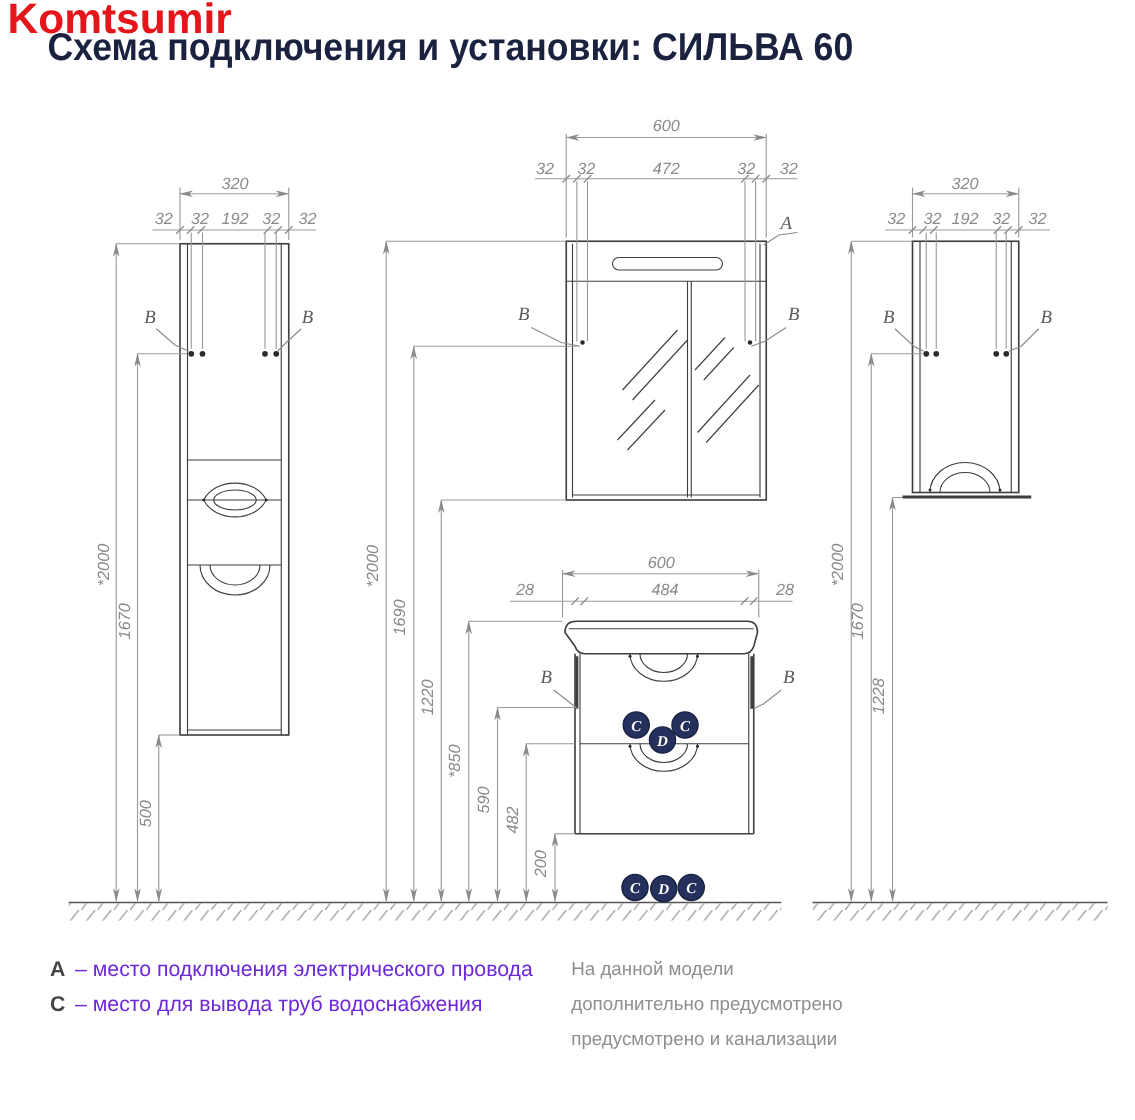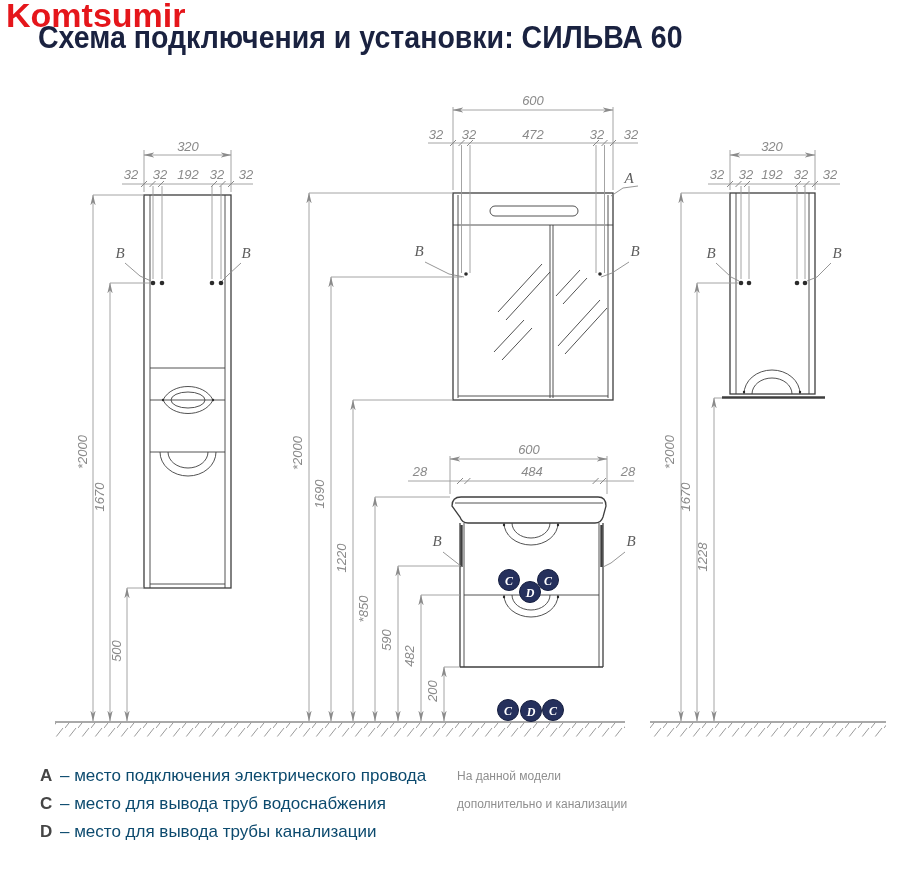--- a/index.html
+++ b/index.html
@@ -20,23 +20,23 @@
   .tick{stroke:#8a8a8a;stroke-width:1;}
   .ldr{stroke:#8a8a8a;stroke-width:0.9;fill:none;}
   text.dim{font:italic 13px "Liberation Sans",sans-serif;fill:#8a8a8a;}
   text.co{font:italic 15px "Liberation Serif",serif;fill:#5c5c5c;}
   text.port{font:italic bold 12px "Liberation Serif",serif;fill:#ffffff;}
   .dot{fill:#2b2b2b;}
   .pc{fill:#25305c;stroke:#161f40;stroke-width:1;}
   .legend{position:absolute;left:40px;top:762px;z-index:2;}
   .legend-row{height:28px;line-height:28px;font-size:17px;}
   .legend-letter{display:inline-block;width:20px;font-weight:700;color:#454545;}
-  .legend-text{color:#0c4a6e;}
+  .legend-text{color:#6d28d9;}
   .legend-note{position:absolute;left:457px;top:762px;z-index:2;}
-  .note-line{height:28px;line-height:28px;font-size:12px;color:#8f8f8f;}
+  .note-line{height:28px;line-height:28px;font-size:15px;color:#8f8f8f;}
 </style>
 </head>
 <body>
 
 <div class="page">
 
   <svg width="908" height="896" viewBox="0 0 908 896">
     <defs>
       <marker id="ar" viewBox="0 0 10 6" refX="9.5" refY="3" markerWidth="11" markerHeight="7" orient="auto-start-reverse" markerUnits="userSpaceOnUse">
         <path d="M10,3 L0,0.6 L2.8,3 L0,5.4 Z" fill="#8a8a8a"></path>
@@ -305,23 +305,21 @@
   <div class="watermark">Komtsumir</div>
   <div class="page-title">Схема подключения и установки: СИЛЬВА 60</div>
 
   <div class="legend">
     <div class="legend-row">
       <span class="legend-letter">A</span><span class="legend-text">– место подключения электрического провода</span>
     </div>
     <div class="legend-row">
       <span class="legend-letter">C</span><span class="legend-text">– место для вывода труб водоснабжения</span>
     </div>
-    <div class="legend-row">
-      <span class="legend-letter">D</span><span class="legend-text">– место для вывода трубы канализации</span>
-    </div>
   </div>
 
   <div class="legend-note">
     <div class="note-line">На данной модели</div>
-    <div class="note-line">дополнительно и канализации</div>
+    <div class="note-line">дополнительно предусмотрено</div>
+    <div class="note-line">предусмотрено и канализации</div>
   </div>
 
 </div>
 
 </body></html>

